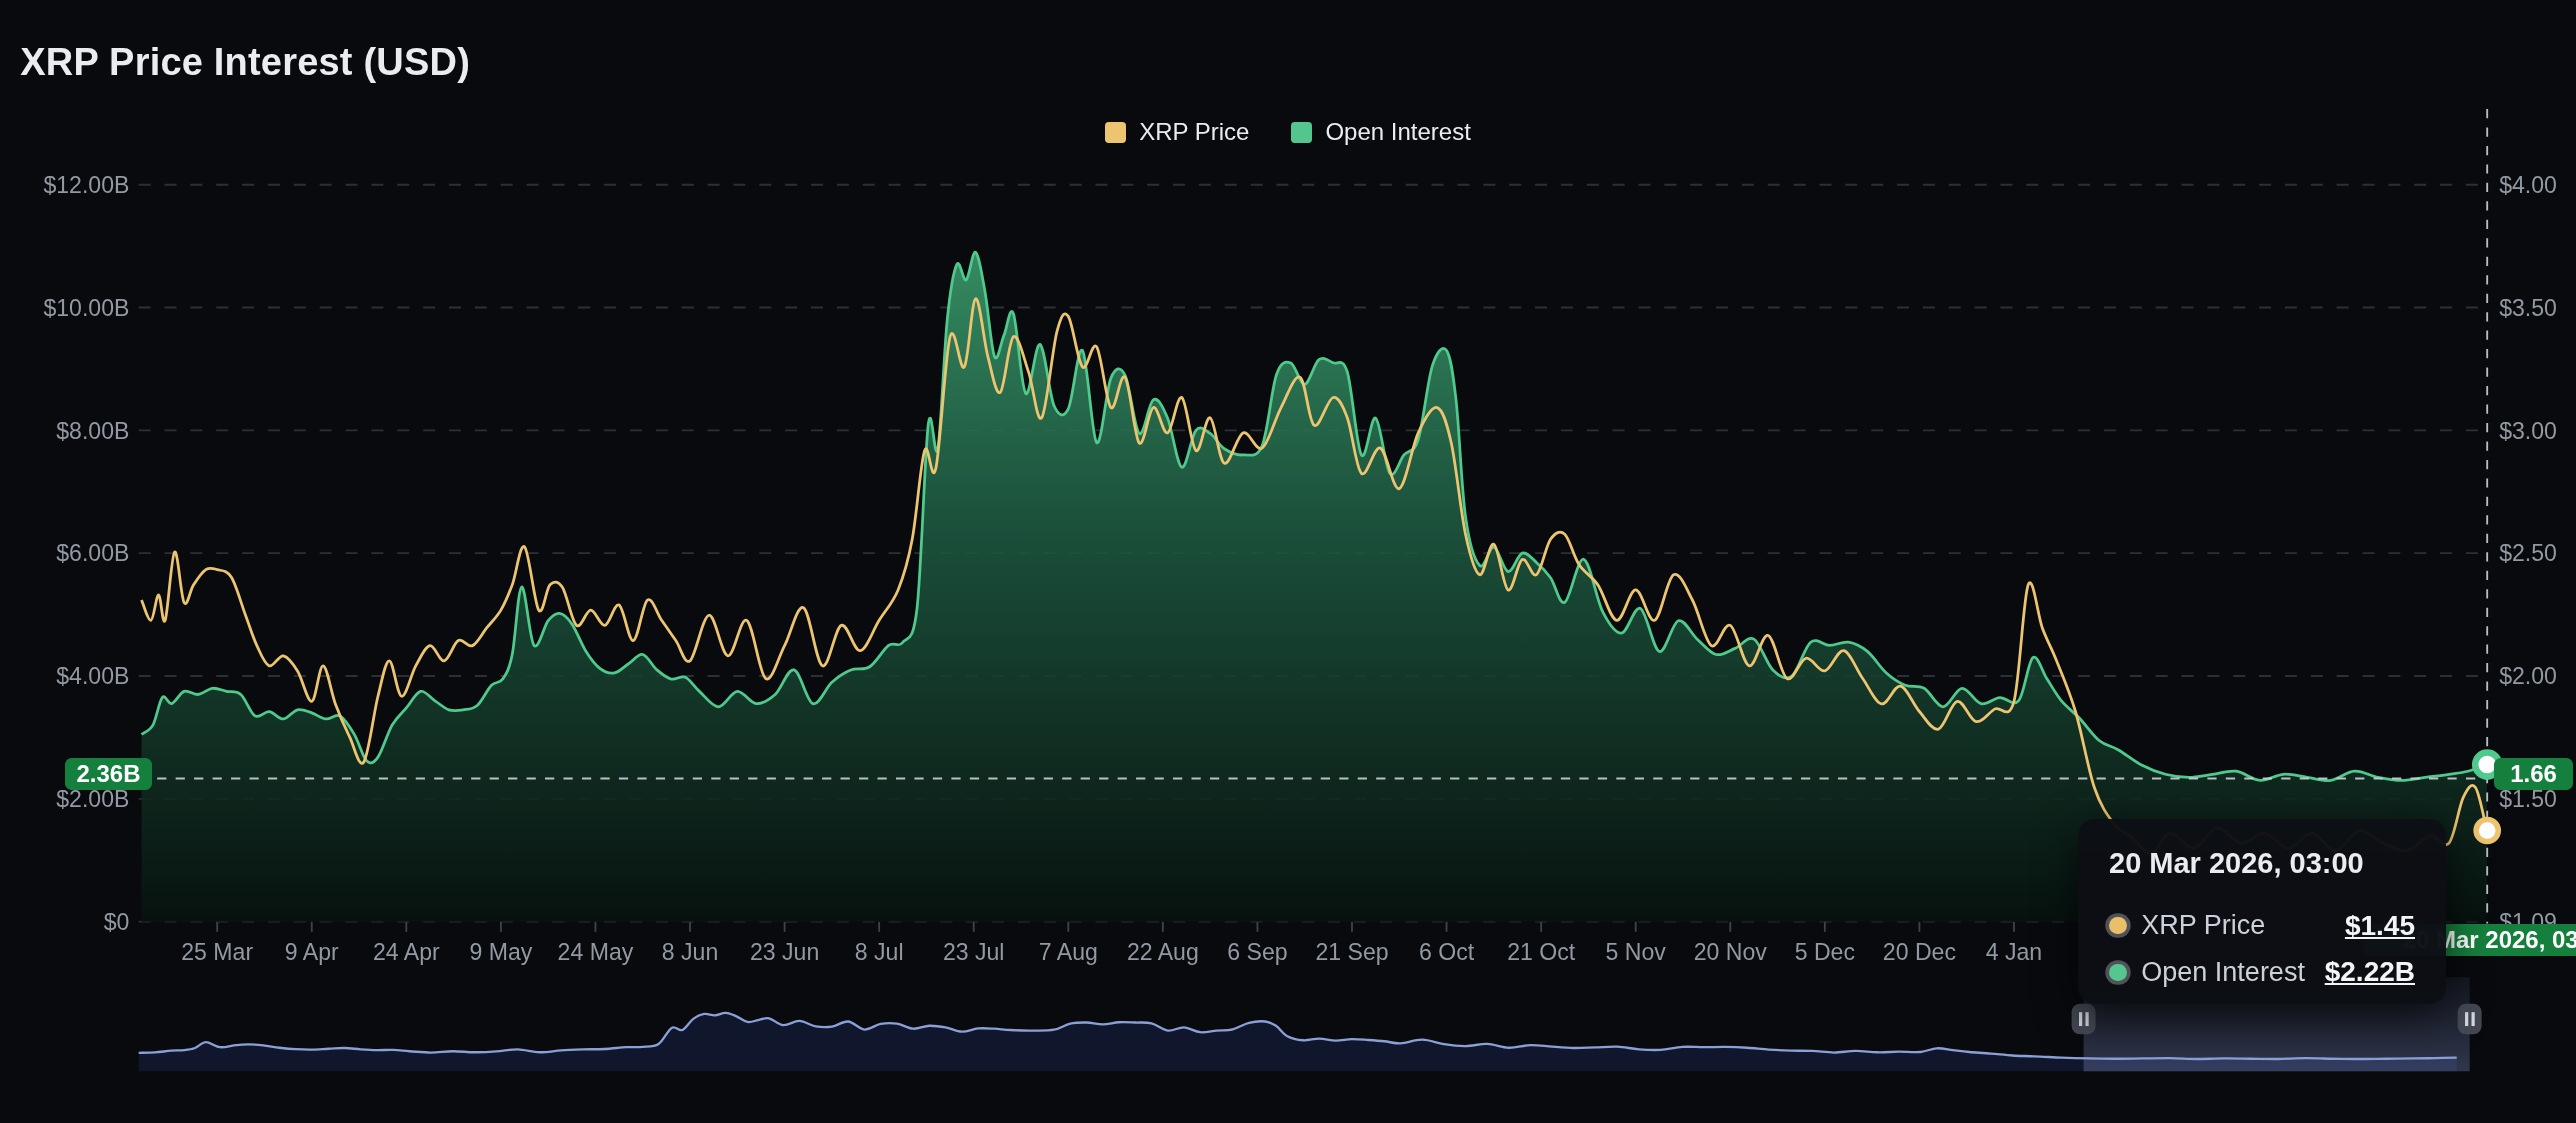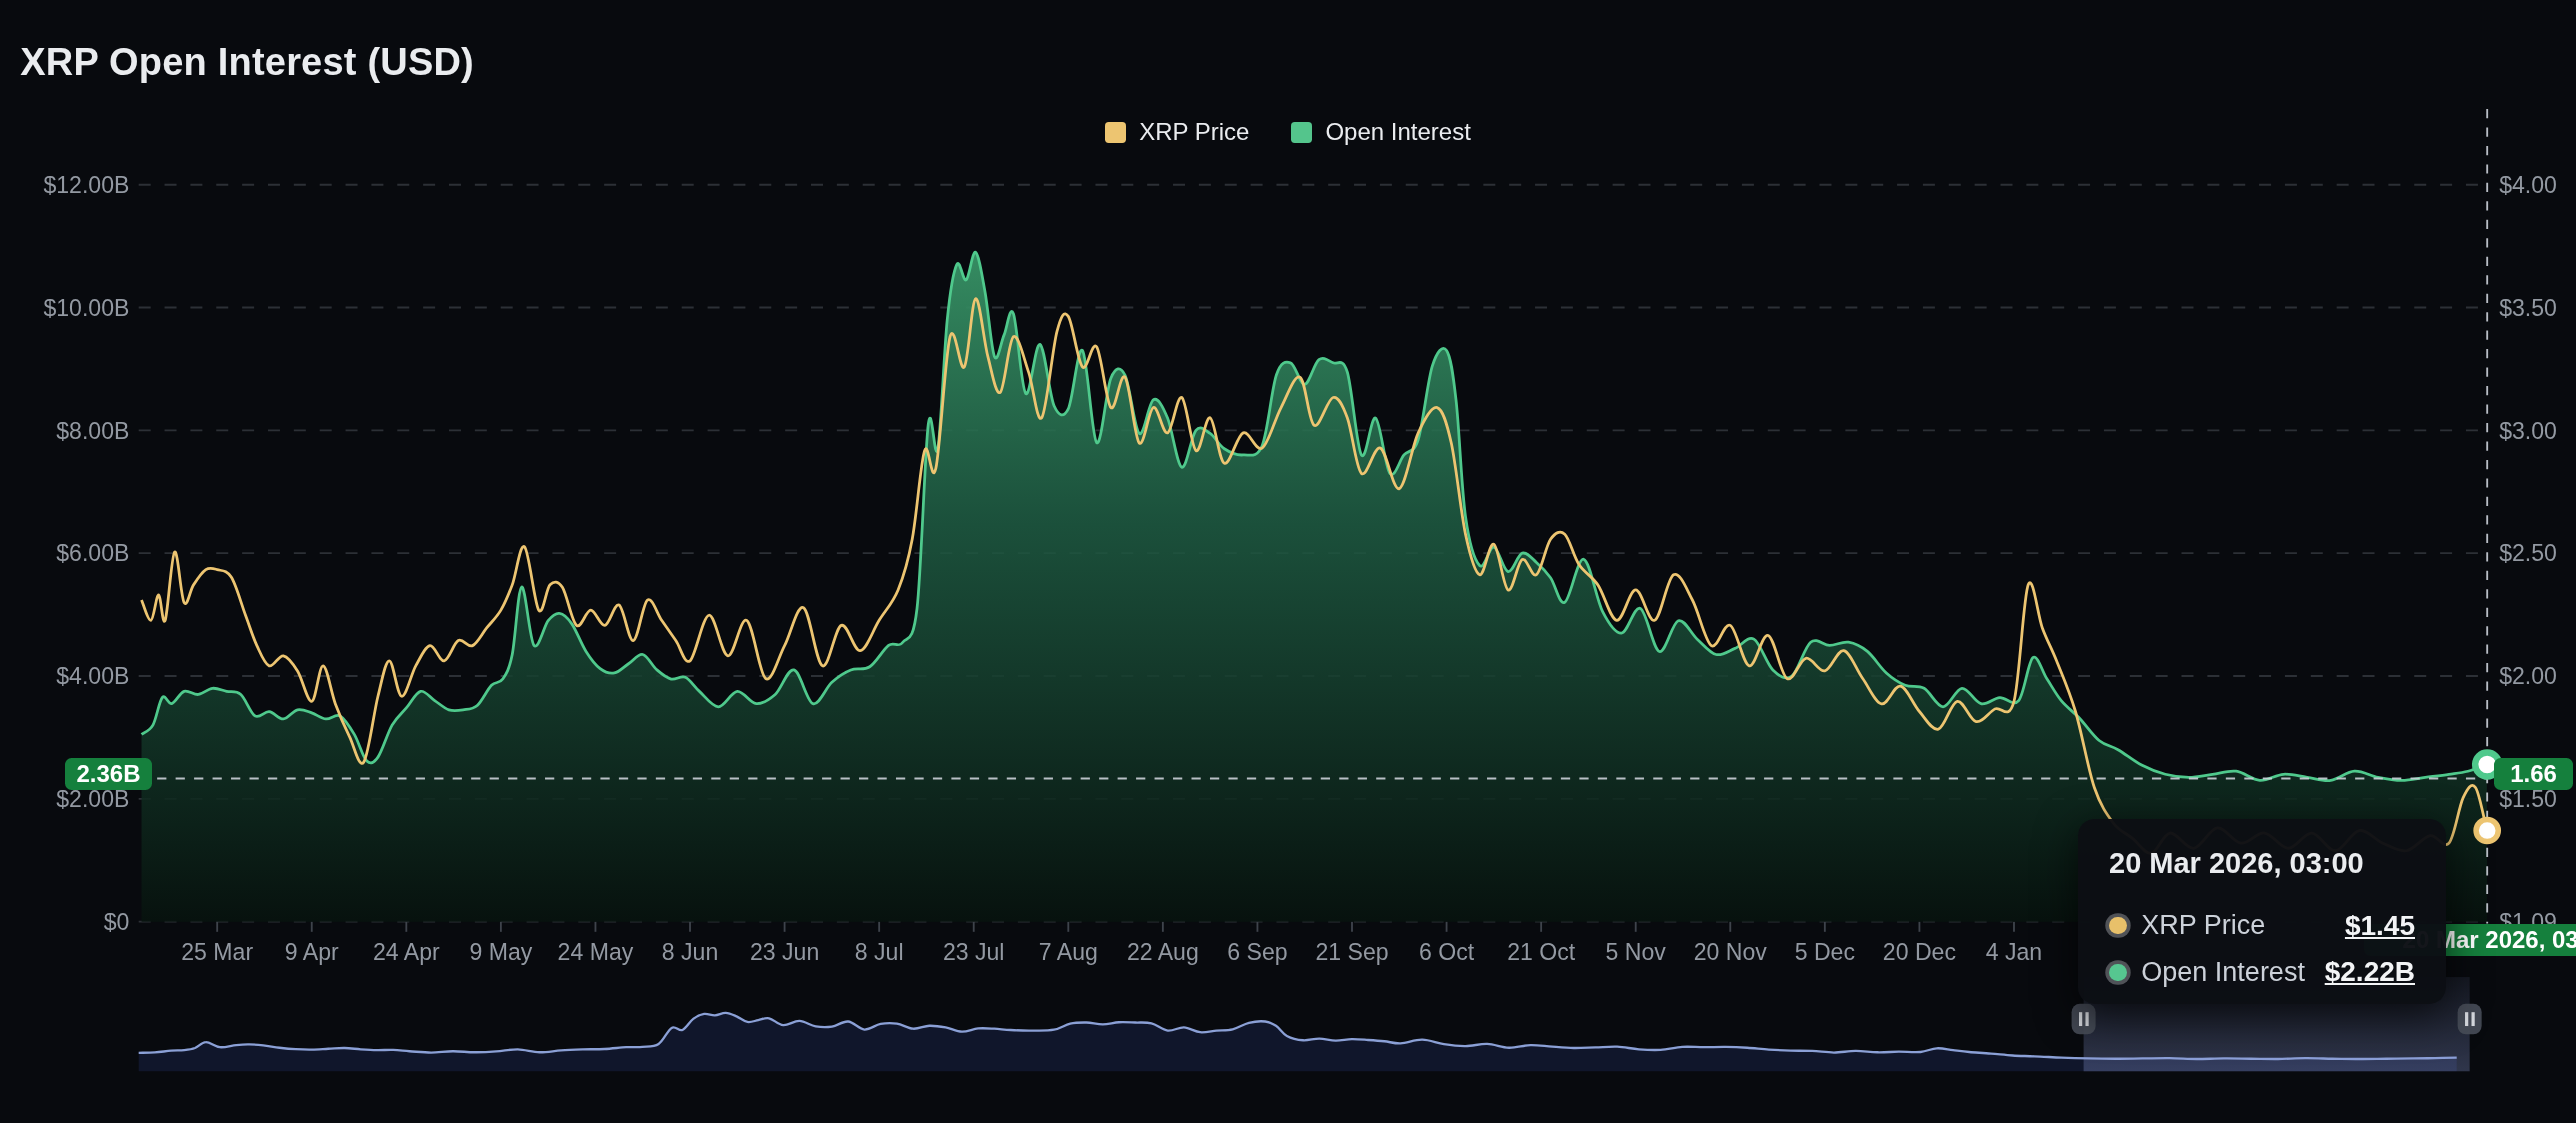--- a/index.html
+++ b/index.html
@@ -38,21 +38,21 @@
   #tooltip .tt-date{font-size:29px;font-weight:bold;color:#eaecef;margin-bottom:29.6px;}
   .tt-row{display:flex;align-items:center;gap:14.8px;margin-bottom:14.8px;}
   .tt-dot{width:17.5px;height:17.5px;border-radius:50%;flex:0 0 auto;
     box-shadow:0 0 0 3.7px rgba(225,228,233,.32);}
   .tt-label{font-size:27px;color:#ccd1d9;flex:1;}
   .tt-value{font-size:28px;font-weight:bold;color:#f3f4f6;text-decoration:underline;}
 </style>
 </head>
 <body>
 
-<div id="chart-title">XRP Open Interest (USD)</div>
+<div id="chart-title">XRP Price Interest (USD)</div>
 
 <div id="legend">
   <div class="legend-item">
     <span class="legend-swatch" style="background: rgb(237, 197, 113);"></span>
     <span class="legend-label">XRP Price</span>
   </div>
   <div class="legend-item">
     <span class="legend-swatch" style="background: rgb(84, 197, 140);"></span>
     <span class="legend-label">Open Interest</span>
   </div>

